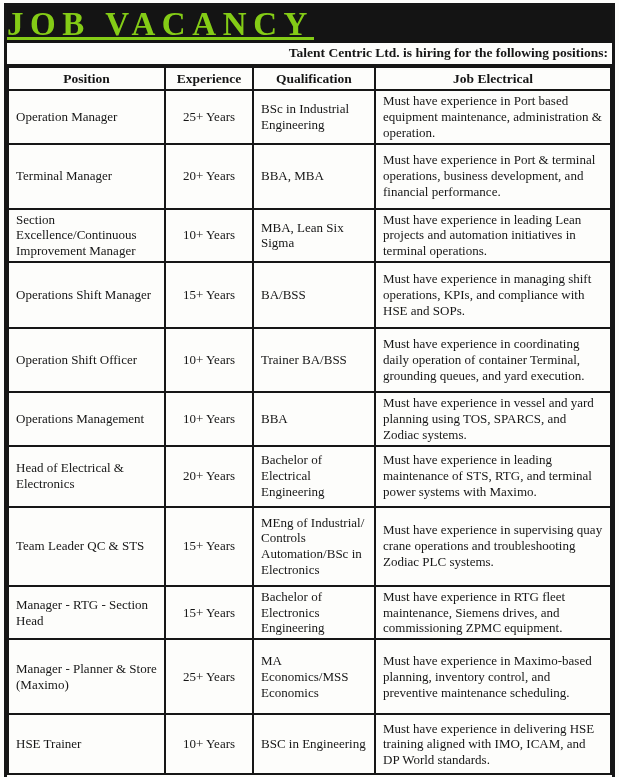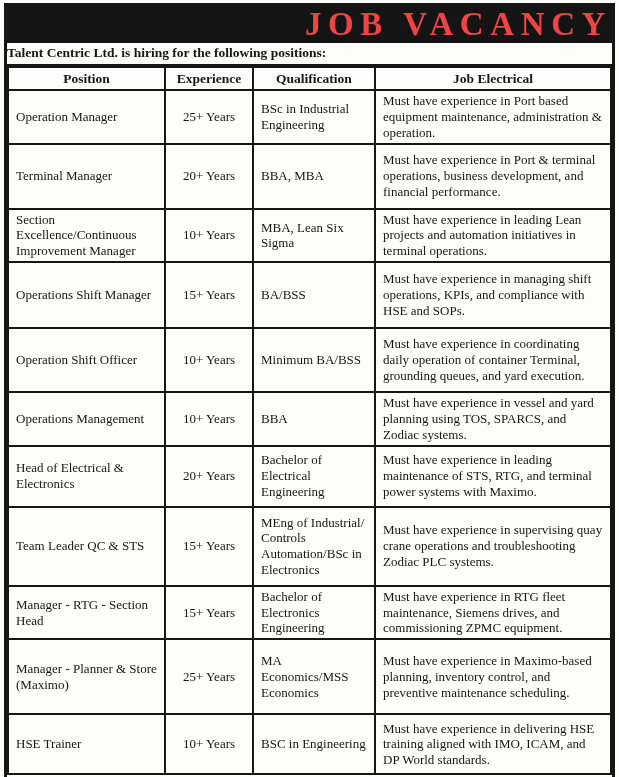--- a/index.html
+++ b/index.html
@@ -14,36 +14,37 @@
     width: 611px;
     min-height: 771px;
     margin: 3px 4px;
     border: 3px solid #161616;
     background: #fdfdfb;
     display: flex;
     flex-direction: column;
   }
   .banner {
     background: #141414;
-    color: #ef4444;
+    color: #84cc16;
     height: 37px;
     display: flex;
     align-items: center;
-    justify-content: flex-end;
+    justify-content: flex-start;
     font-weight: bold;
     font-size: 33px;
     letter-spacing: 0.20em;
     white-space: nowrap;
     overflow: hidden;
+    text-decoration: underline;
   }
   .subtitle {
     font-weight: bold;
     font-size: 13.5px;
-    text-align: left;
-    padding: 2px 16px 3px 0;
+    text-align: right;
+    padding: 2px 4px 3px 0;
     border-bottom: 2px solid #161616;
   }
   table.vacancy {
     width: 100%;
     border-collapse: collapse;
     table-layout: fixed;
   }
   table.vacancy col.c-position { width: 157px; }
   table.vacancy col.c-experience { width: 88px; }
   table.vacancy col.c-qualification { width: 122px; }
@@ -131,21 +132,21 @@
         </tr>
         <tr>
           <td class="position">Operations Shift Manager</td>
           <td class="experience">15+ Years</td>
           <td class="qualification">BA/BSS</td>
           <td class="description">Must have experience in managing shift operations, KPIs, and compliance with HSE and SOPs.</td>
         </tr>
         <tr>
           <td class="position">Operation Shift Officer</td>
           <td class="experience">10+ Years</td>
-          <td class="qualification">Minimum BA/BSS</td>
+          <td class="qualification">Trainer BA/BSS</td>
           <td class="description">Must have experience in coordinating daily operation of container Terminal, grounding queues, and yard execution.</td>
         </tr>
         <tr>
           <td class="position">Operations Management</td>
           <td class="experience">10+ Years</td>
           <td class="qualification">BBA</td>
           <td class="description">Must have experience in vessel and yard planning using TOS, SPARCS, and Zodiac systems.</td>
         </tr>
         <tr>
           <td class="position">Head of Electrical &amp; Electronics</td>

